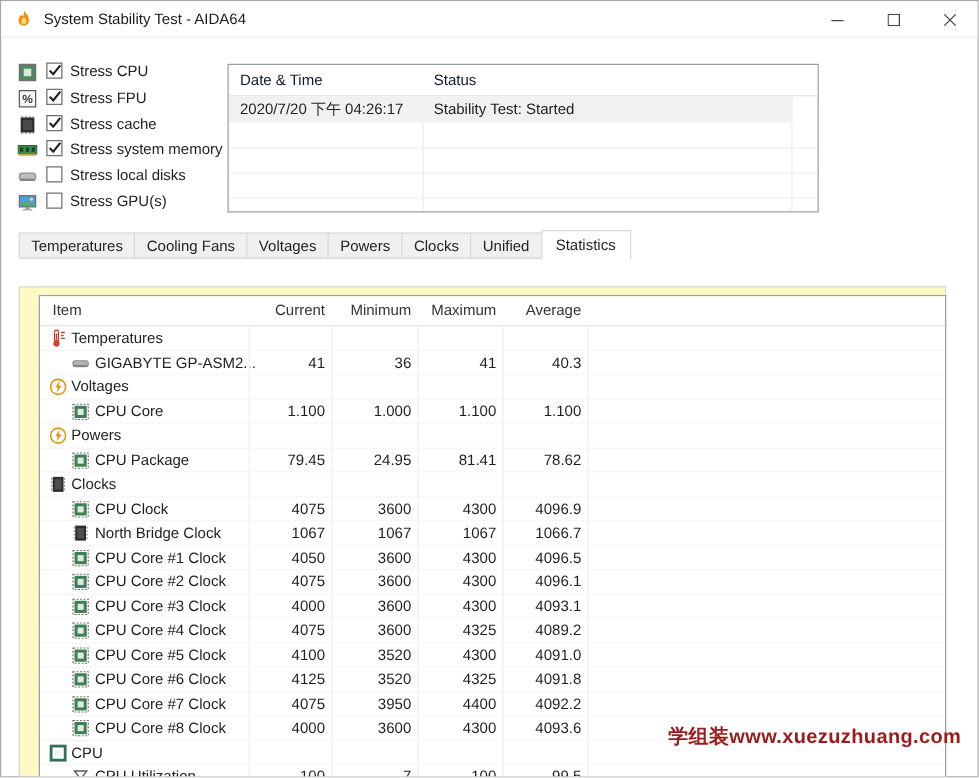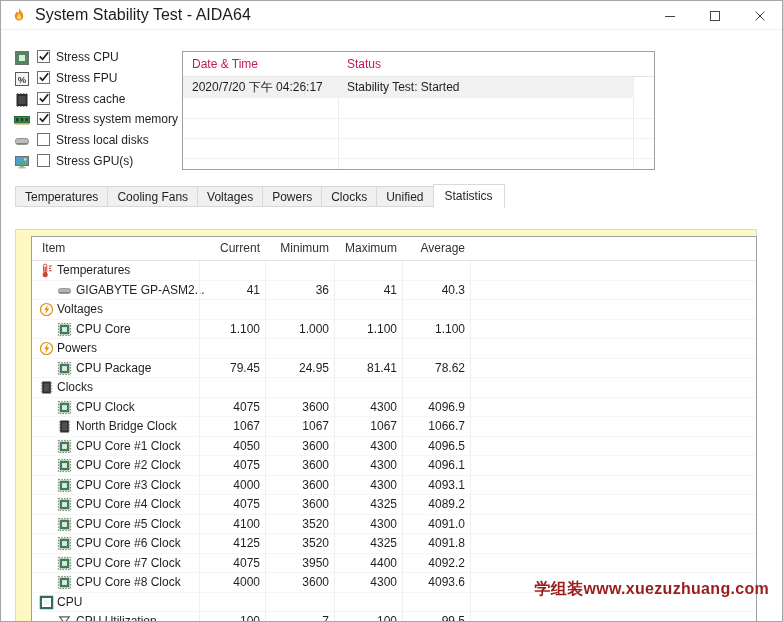--- a/index.html
+++ b/index.html
@@ -6,40 +6,40 @@
   html,body { background:#fff; }
   body { font-family: "Liberation Sans", sans-serif; }
   .window { position:relative; width:783px; height:622px; background:#fff;
             border:1px solid #a6a6a6; overflow:hidden; font-size:12px; color:#1f1f1f; }
 
   
   .titlebar { position:absolute; left:0; top:0; right:0; height:29px; background:#fff;
               border-bottom:1px solid #f0f0f0; }
   .title-icon { position:absolute; left:10px; top:6px; width:16px; height:16px; }
   .title-icon svg { width:16px; height:16px; display:block; }
-  .title-text { position:absolute; left:34px; top:0; line-height:28px; font-size:16px; color:#1c1c1c; }
+  .title-text { position:absolute; left:34px; top:0; line-height:28px; font-size:12px; color:#1c1c1c; }
   .win-btns { position:absolute; right:0; top:0; height:29px; display:flex; }
   .win-btn { width:45px; height:29px; display:flex; align-items:center; justify-content:center; cursor:default; }
 
   
   .stress-panel { position:absolute; left:13px; top:49px; width:168px; }
   .stress-row { display:flex; height:20.8px; }
   .stress-icon { width:16px; height:16px; margin-right:7px; flex:0 0 16px; }
   .stress-icon svg { width:16px; height:16px; display:block; }
   .checkbox { width:13px; height:13px; border:1px solid #707070; background:#fff;
               margin-right:6px; flex:0 0 13px; position:relative; }
   .checkbox svg { position:absolute; left:-1px; top:-2px; width:14px; height:14px; }
   .stress-label { white-space:nowrap; }
 
   
   .log-view { position:absolute; left:181px; top:50px; width:473px; height:119px;
               border:1px solid #9aa0a6; background:#fff; overflow:hidden; }
   .log-col-line { position:absolute; top:0; bottom:0; width:1px; background:#ececec; }
   .log-header { position:absolute; left:0; top:0; right:0; height:25px; border-bottom:1px solid #e4e4e4; background:#fff; }
-  .log-h { position:absolute; top:0; line-height:24px; color:#be185d; }
+  .log-h { position:absolute; top:0; line-height:24px; color:#0f172a; }
   .log-row1 { position:absolute; left:0; top:25px; width:451px; height:21px; background:#f1f1f1; }
   .log-c { position:absolute; top:0; line-height:21px; color:#1f1f1f; white-space:nowrap; }
   .log-line { position:absolute; left:0; right:0; height:1px; background:#f0f0f0; }
 
   
   .tabs { position:absolute; left:14px; top:183px; display:flex; align-items:flex-end; z-index:3; }
   .tab { height:21px; line-height:20px; padding:0 9px; background:#f0f0f0;
          border:1px solid #d9d9d9; margin-right:-1px; color:#1f1f1f; white-space:nowrap; }
   .tab.active { background:#fff; height:24px; line-height:23px; padding:0 11px;
                 border-bottom:1px solid #fff; position:relative; z-index:4; margin-bottom:-1px; }

